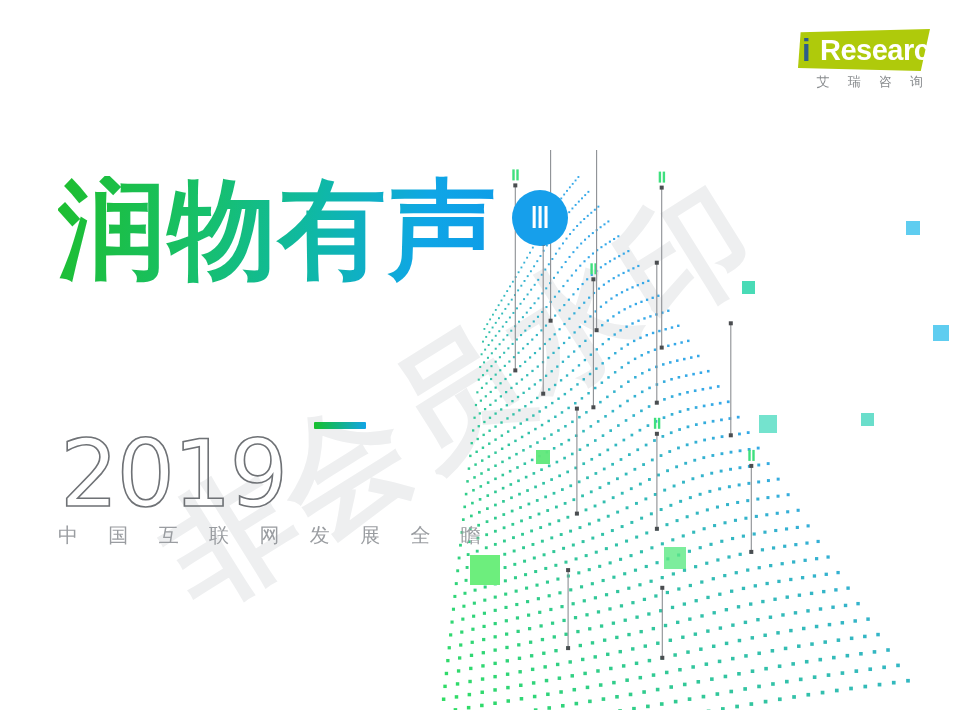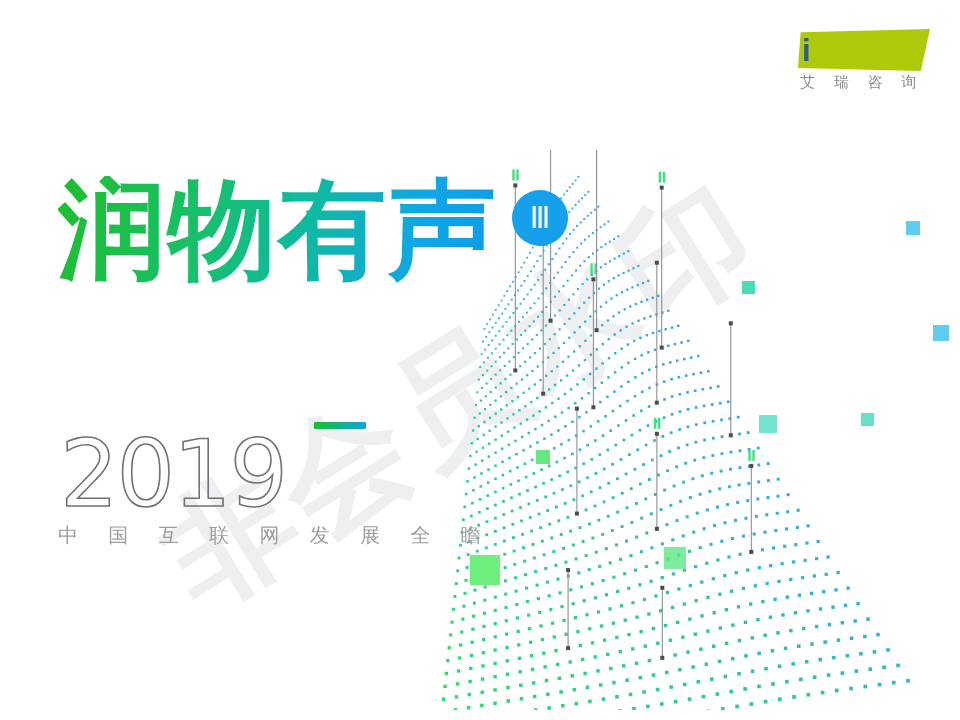--- a/index.html
+++ b/index.html
@@ -63,22 +63,22 @@
   .logo-i{
     position:absolute;left:12px;top:6px;
     font-size:31px;font-weight:700;
     color:#2E5C8A;
     line-height:36px;
     font-family:"Liberation Sans",sans-serif;
   }
   .logo-cn{
     position:absolute;left:10px;top:46px;
     width:130px;
-    text-align:left;
-    font-size:15px;
+    text-align:right;
+    font-size:13px;
     color:#888b8e;
     letter-spacing:7px;
     font-family:"DejaVu Sans",sans-serif;
   }
 
   
   .headline-wrap{
     position:absolute;
     left:58px;top:176px;
     z-index:30;
@@ -1382,20 +1382,21 @@
       <div class="sq" style="left: 742px; top: 281px; width: 13px; height: 13px; background: rgb(63, 217, 178); opacity: 0.95;"></div>
       <div class="sq" style="left: 759px; top: 415px; width: 18px; height: 18px; background: rgb(69, 217, 190); opacity: 0.75;"></div>
       <div class="sq" style="left: 906px; top: 221px; width: 14px; height: 14px; background: rgb(95, 205, 240); opacity: 1;"></div>
       <div class="sq" style="left: 933px; top: 325px; width: 16px; height: 16px; background: rgb(95, 205, 240); opacity: 1;"></div>
       <div class="sq" style="left: 861px; top: 413px; width: 13px; height: 13px; background: rgb(69, 214, 190); opacity: 0.8;"></div>
     </div>
 
   <div class="logo">
     <div class="logo-mark">
       <div class="logo-quad"></div>
+      <div class="logo-research">Research</div>
       <div class="logo-i">i</div>
     </div>
     <div class="logo-cn">艾 瑞 咨 询</div>
   </div>
 
   <div class="headline-wrap">
     <div class="headline">润物有声</div>
     <div class="badge">
       <span>Ⅲ</span>
     </div>

